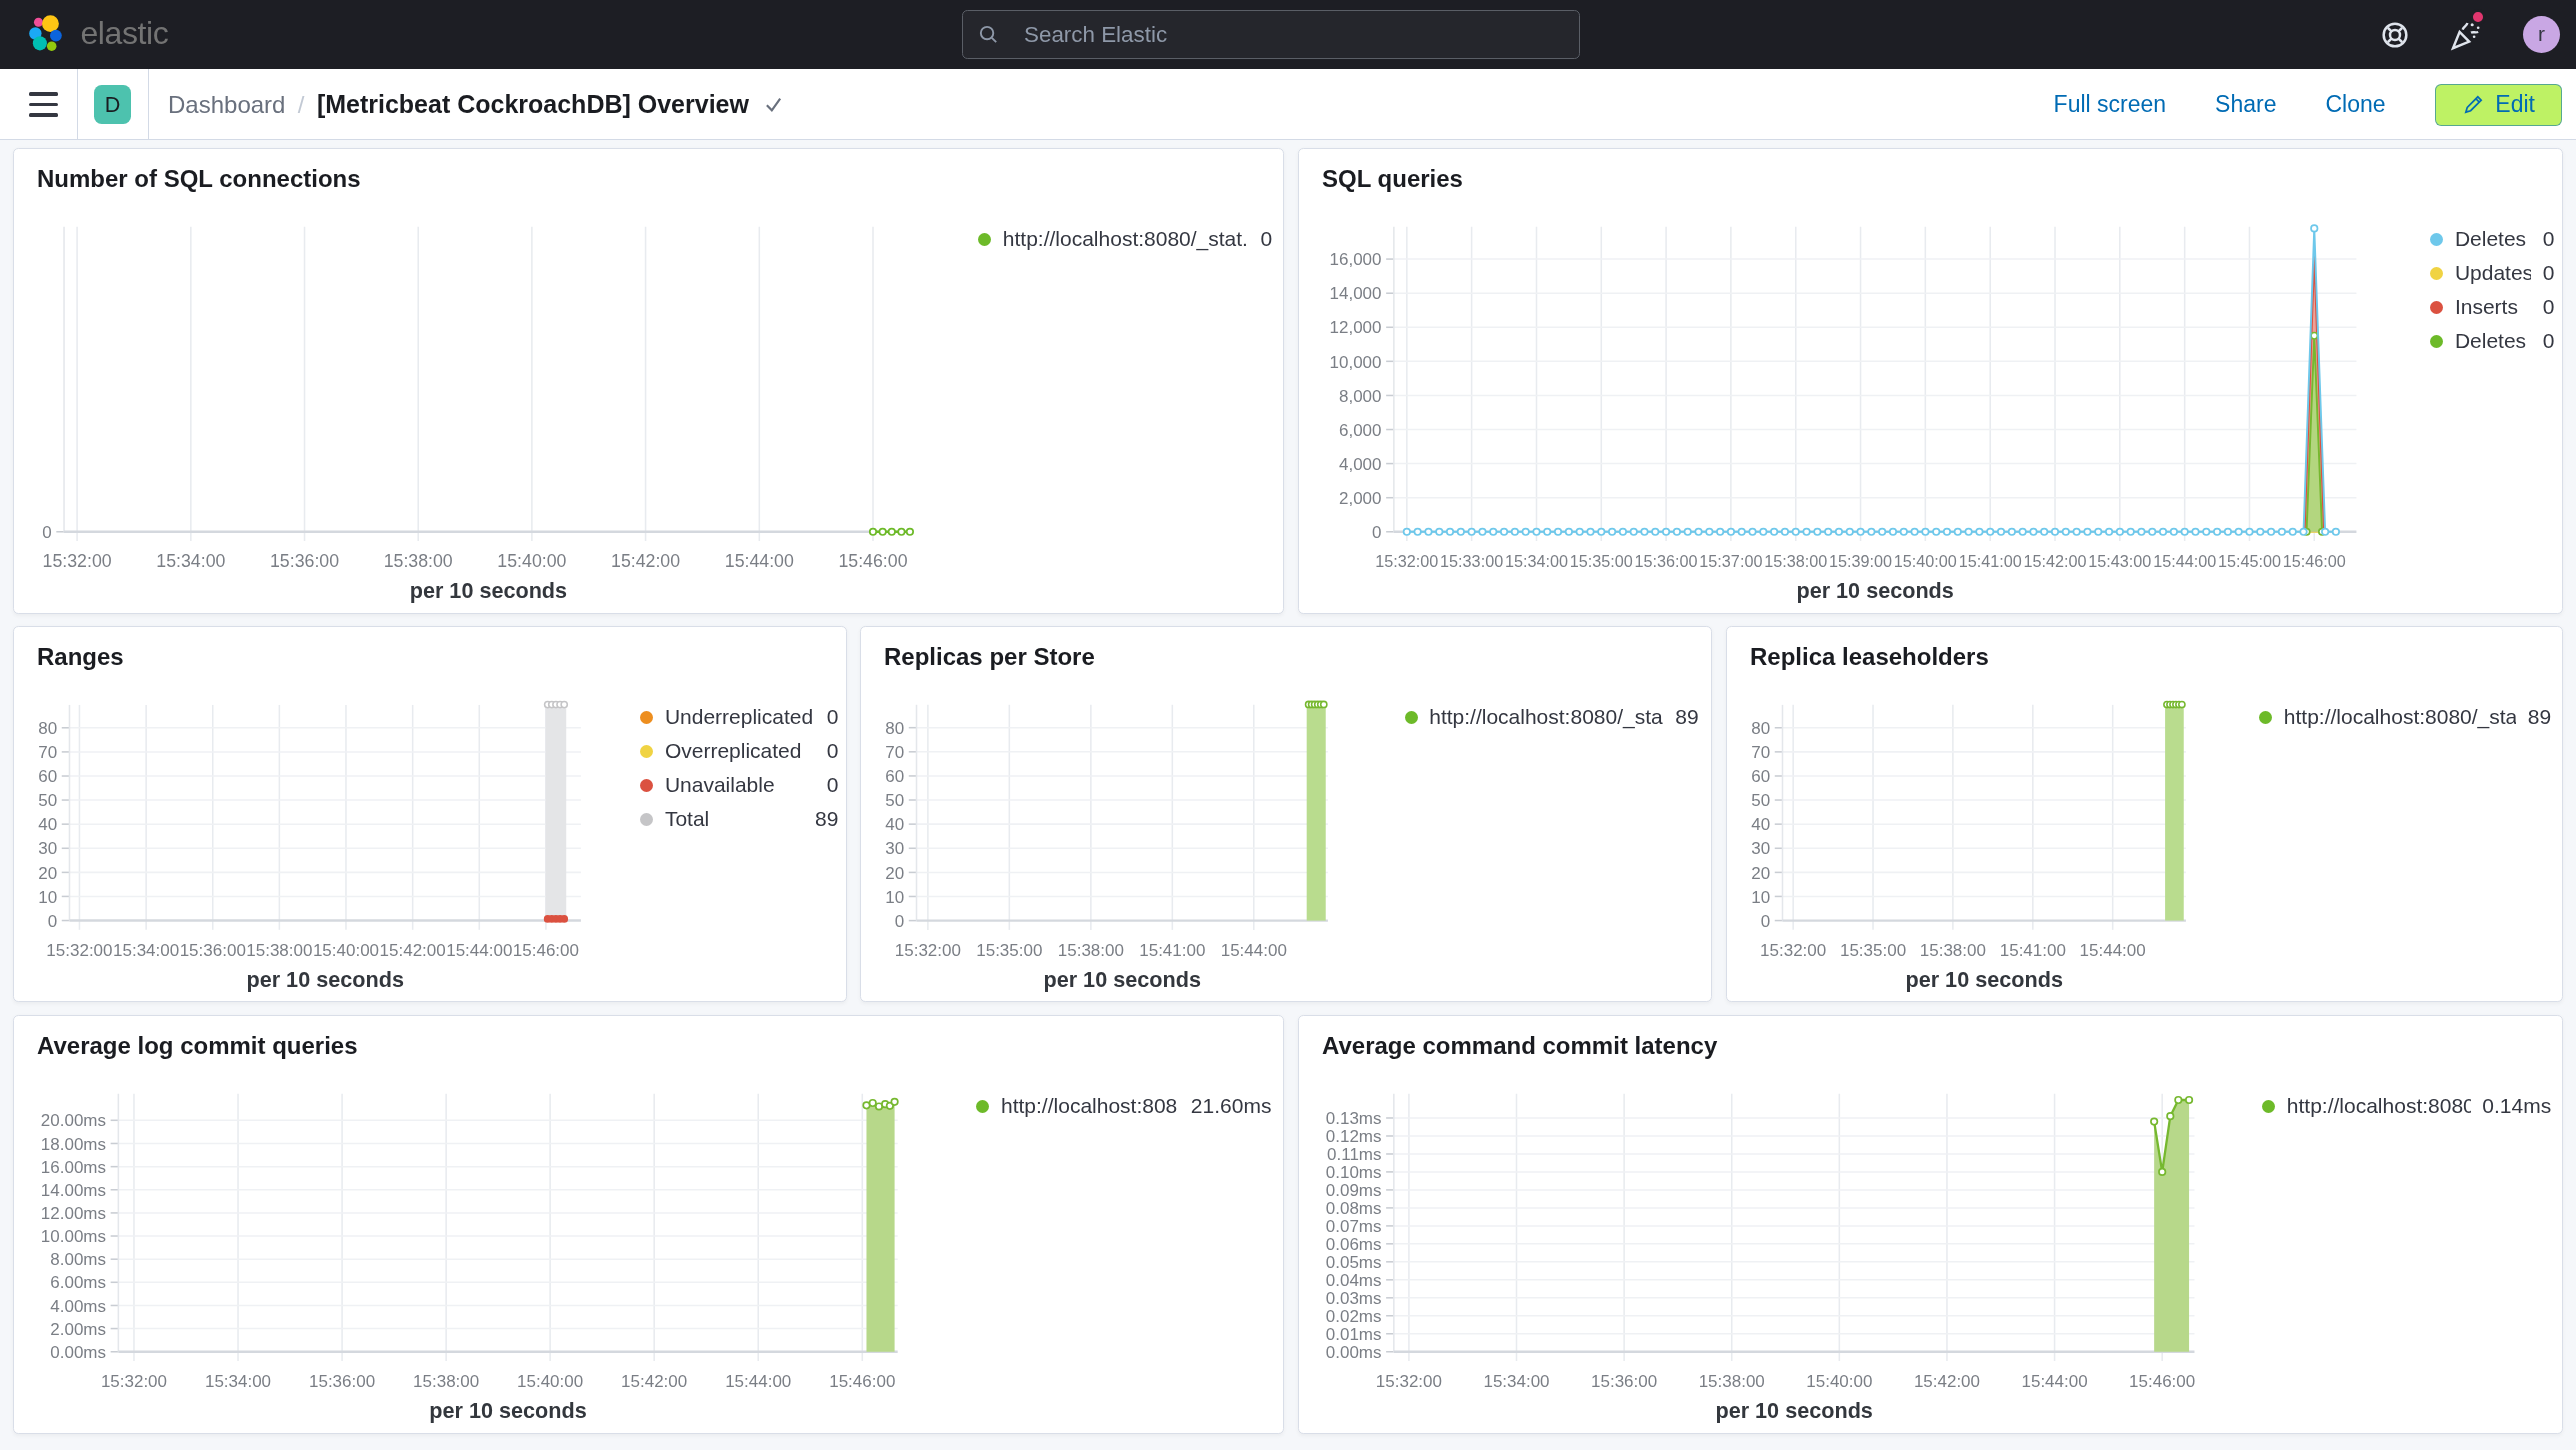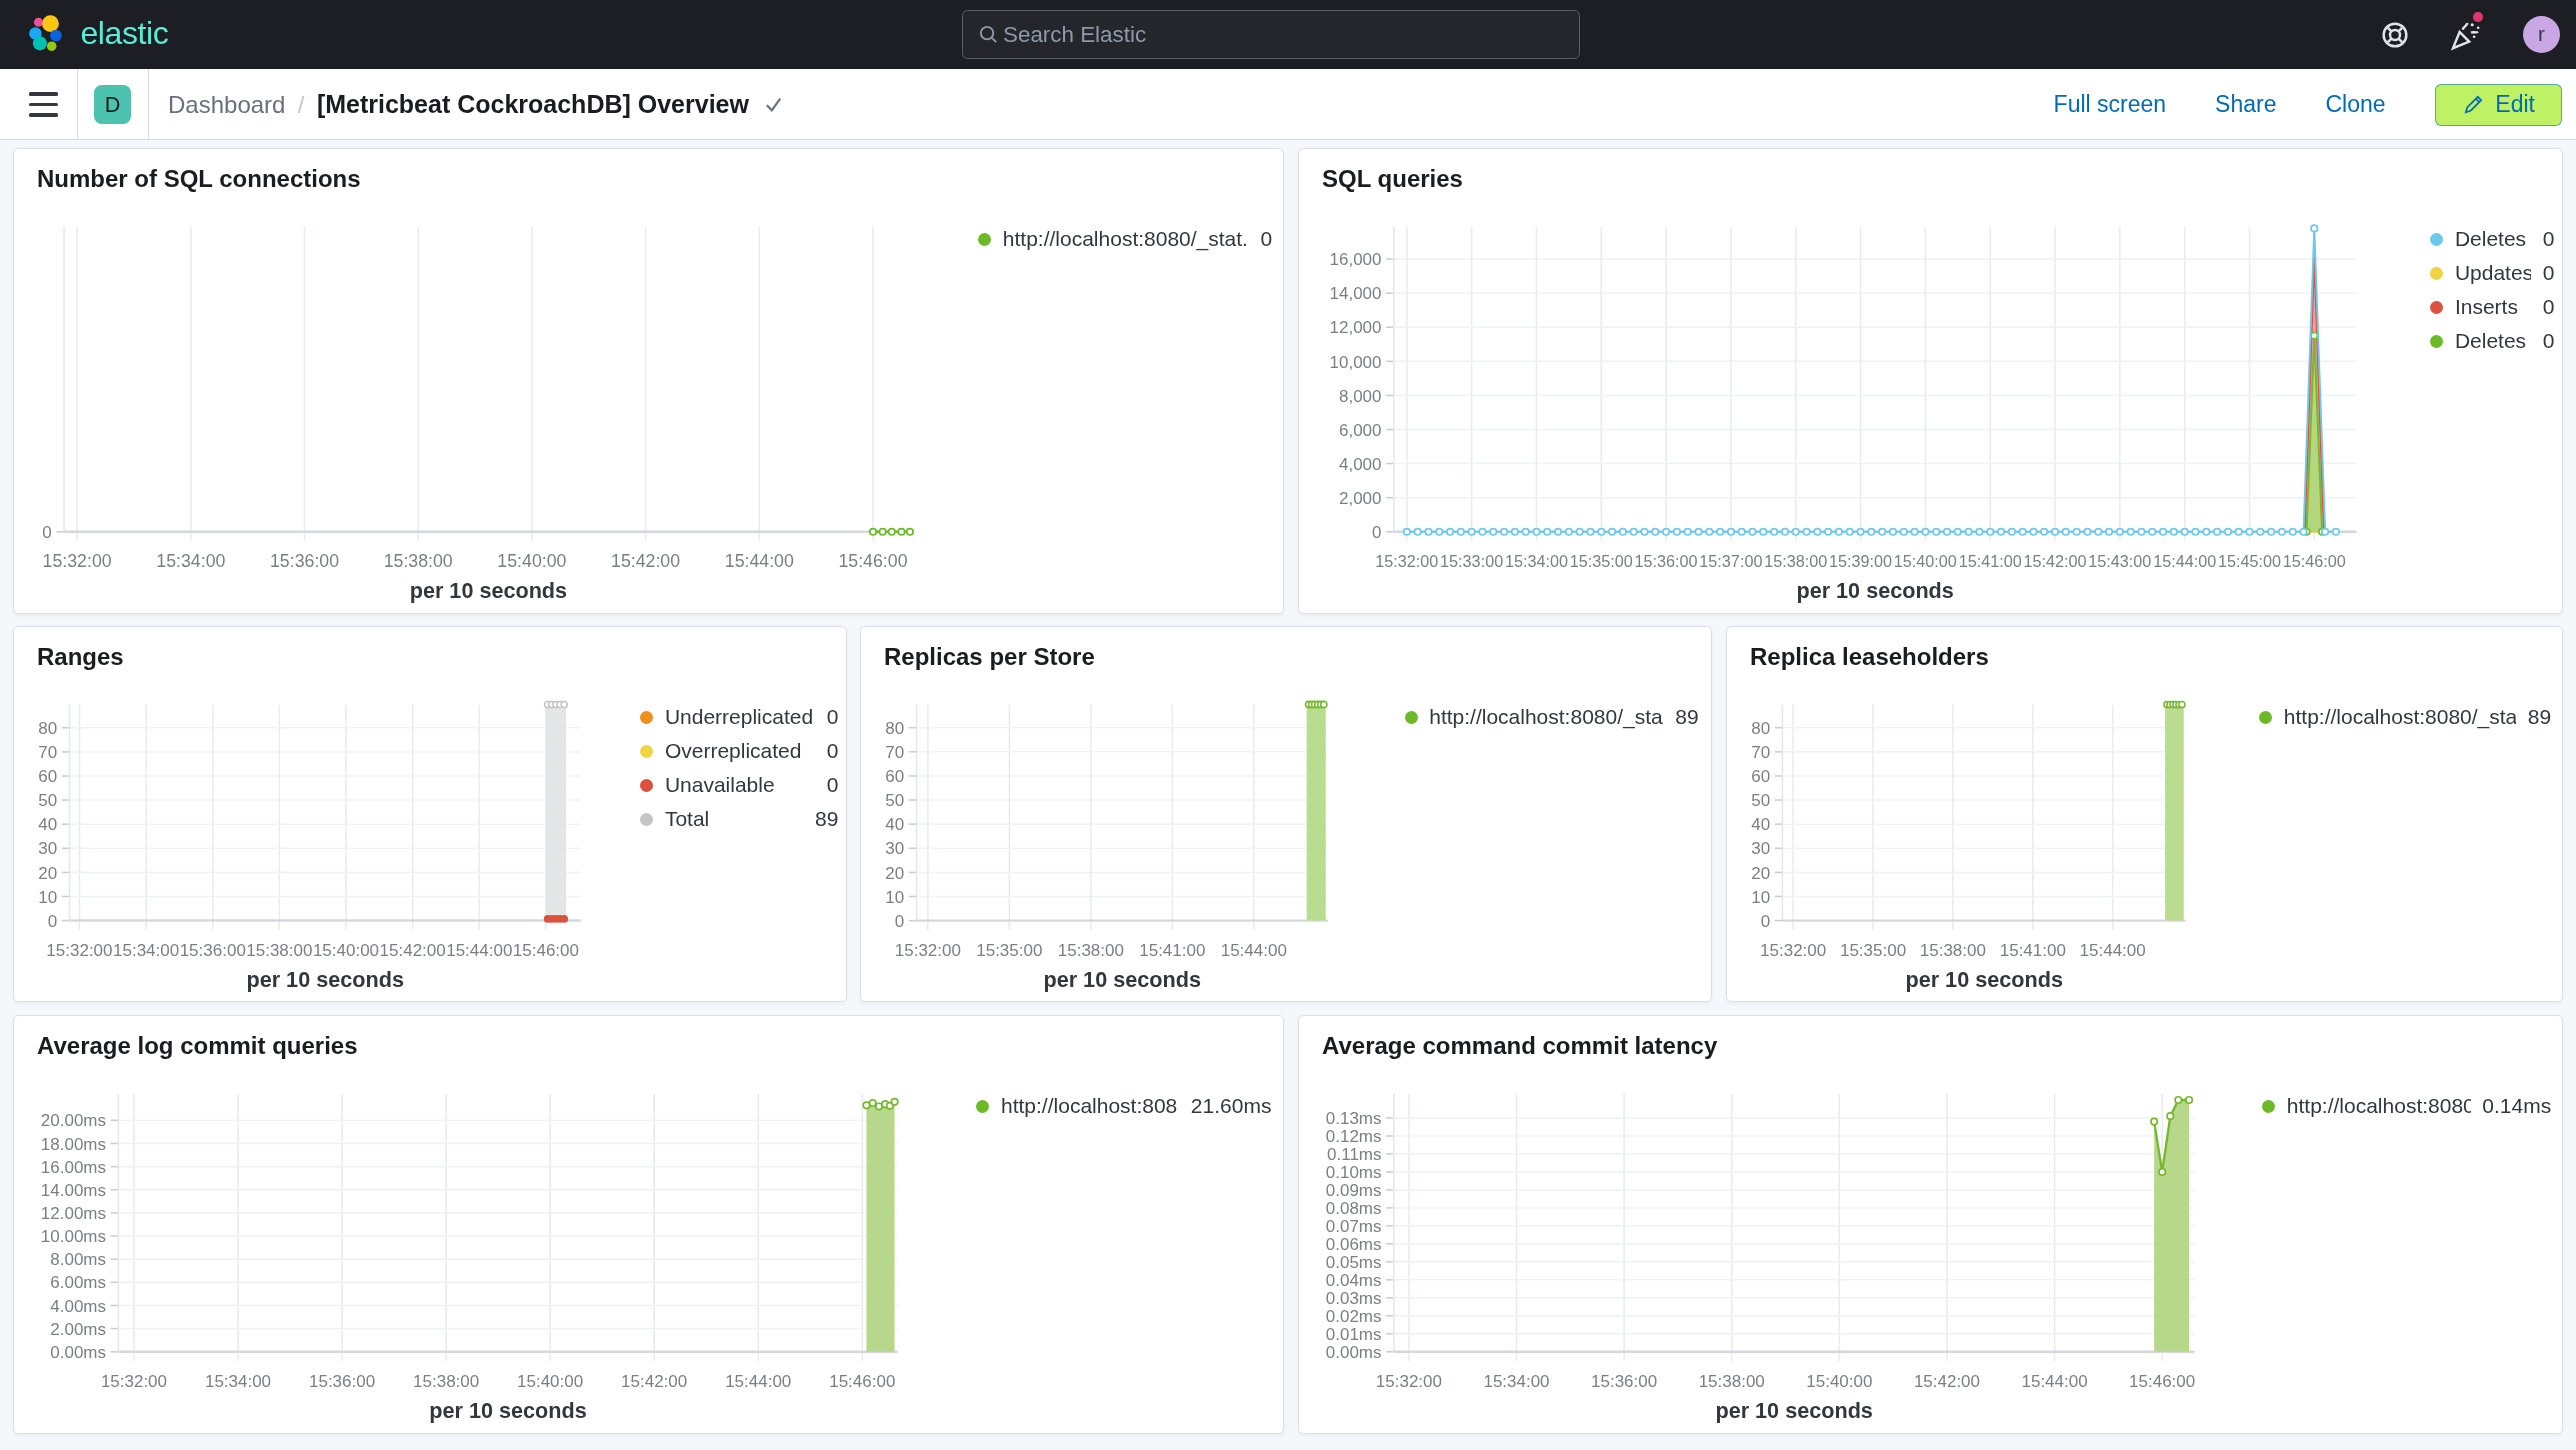--- a/index.html
+++ b/index.html
@@ -2,24 +2,24 @@
 <html style="font-size:12.4px"><head>
 <meta charset="utf-8">
 <style>
   * { margin:0; padding:0; box-sizing:border-box; }
   html,body { width:2576px; height:1451px; overflow:hidden;
     font-family:"Liberation Sans", sans-serif; background:#F5F7FA; position:relative; }
 
   
   .hdr { position:absolute; left:0; top:0; width:2576px; height:69px; background:#1D1E24; z-index:5; }
   .brand { position:absolute; left:23px; top:10.8px; display:flex; align-items:center; gap:12.4px; }
-  .brand-text { color:#5eead4; font-size:32px; font-weight:500; letter-spacing:-0.4px; }
+  .brand-text { color:#737373; font-size:32px; font-weight:500; letter-spacing:-0.4px; }
   .search-box { position:absolute; left:962px; top:10px; width:618px; height:49px;
     background:rgba(255,255,255,0.04); border:1.2px solid #5A5E66; border-radius:5.4px;
-    display:flex; align-items:center; padding:0 14px; gap:3px; }
+    display:flex; align-items:center; padding:0 14px; gap:24px; }
   .search-box input { flex:1; background:transparent; border:none; outline:none;
     color:#D4DAE5; font-size:22.4px; font-family:inherit; }
   .search-box input::placeholder { color:#8E98A8; }
   .hdr-btn { position:absolute; top:12.4px; width:45px; height:45px; border:none; background:transparent;
     display:flex; align-items:center; justify-content:center; cursor:pointer; }
   .hdr-help { left:2372px; } .hdr-news { left:2442px; }
   .news-dot { position:absolute; right:1.5px; top:-3.1px; width:15.5px; height:15.5px; border-radius:50%;
     background:#E0366E; border:3.1px solid #1D1E24; }
   .avatar { position:absolute; left:2523px; top:15.5px; width:37px; height:37px; border-radius:50%;
     background:#C9A7E4; color:#343741; font-size:21px; display:flex; align-items:center;

